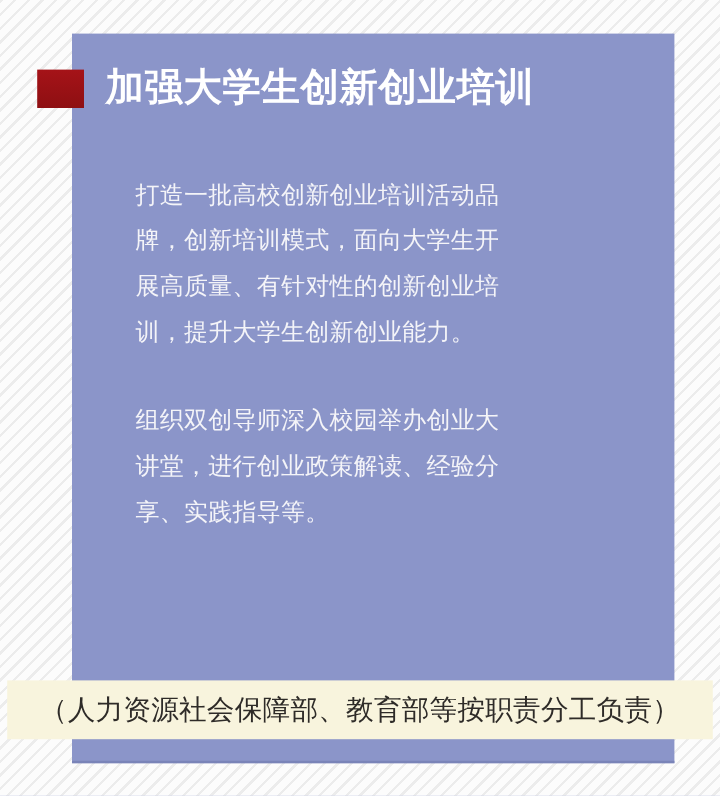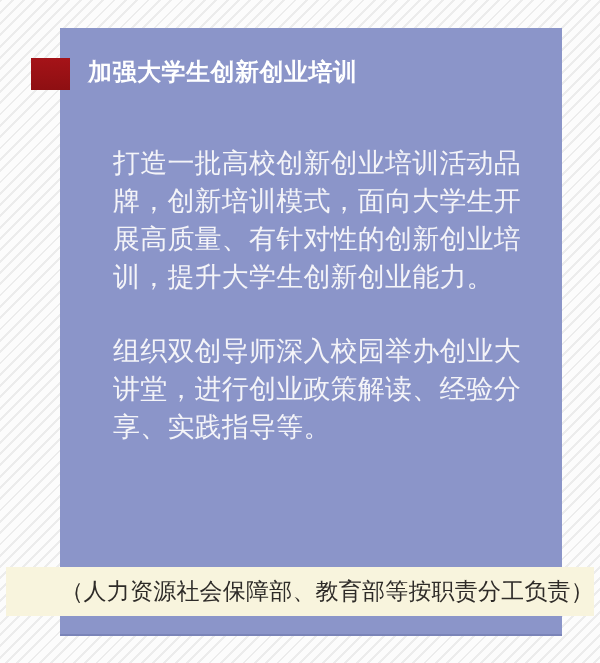--- a/index.html
+++ b/index.html
@@ -39,54 +39,54 @@
     top: 58px;
     width: 39px;
     height: 32px;
     background: linear-gradient(#a51318, #8e0f12);
   }
 
   .card-title {
     position: absolute;
     left: 28px;   
     top: 27px;    
-    font-size: 24px;
+    font-size: 32px;
     line-height: 34px;
     font-weight: bold;
     color: #ffffff;
     letter-spacing: 0.5px;
     white-space: nowrap;
   }
 
   .card-body {
     position: absolute;
     left: 53px;   
     top: 116px;
     width: 432px;
   }
 
   .card-body p {
-    font-size: 27px;
+    font-size: 20px;
     line-height: 38px;
     color: #f4f4f8;
     white-space: pre-line;   
     margin-bottom: 36px;
     letter-spacing: 0.2px;
   }
 
   .footer-band {
     position: absolute;
     left: 6px;
     top: 567px;
     width: 588px;
     height: 49px;
     background: #f8f4dd;
     display: flex;
     align-items: center;
-    justify-content: flex-end;
+    justify-content: center;
   }
 
   .footer-band span {
     font-size: 23px;
     color: #2e2b28;
     letter-spacing: 0.2px;
     white-space: nowrap;
   }
 </style>
 </head>

